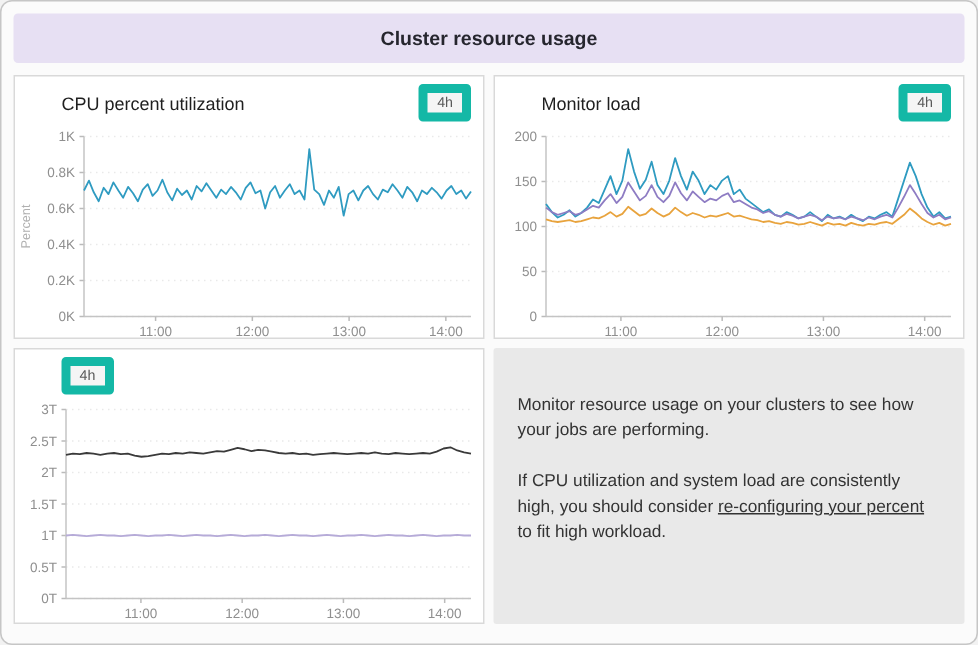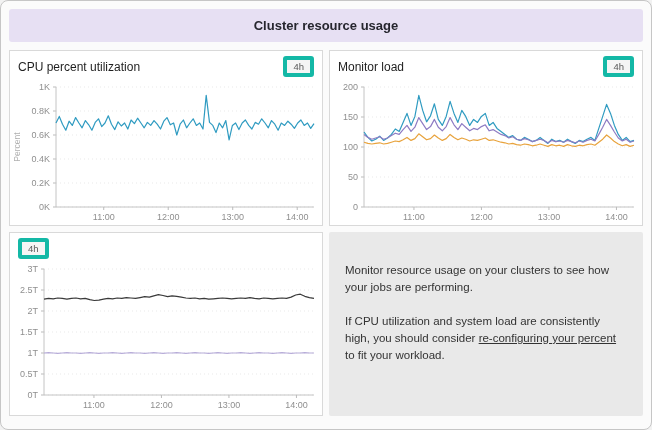--- a/index.html
+++ b/index.html
@@ -35,26 +35,27 @@
   }
   .panel {
     background:#fff;
     border:1px solid #d9d9d9;
     box-sizing:border-box;
     overflow:hidden;
   }
   .panel-head {
     display:flex; justify-content:space-between; align-items:center;
     padding:5px 8px 2px;
+    margin-left:23px;
   }
   .panel-title { font-size:12px; color:#1f1f1f; }
   .badge {
     font-size:9.5px; color:#5a5a5a;
     background:#f5f5f5;
-    border:4px solid #14b8a6;
+    border:6px solid #14b8a6;
     border-radius:3px;
     padding:1px 6px;
     cursor:pointer;
   }
   svg { display:block; }
   svg text { font-family:"Liberation Sans", sans-serif; }
   .info {
     background:#e9e9e9;
     border-radius:2px;
     padding:14px 16px;
@@ -189,17 +190,17 @@
           <text x="218.95000000000002" y="147" text-anchor="middle" font-size="9" fill="#8f8f8f">13:00</text>
           <line x1="286.45000000000005" y1="134" x2="286.45000000000005" y2="137" stroke="#bbb" stroke-width="1"></line>
           <text x="286.45000000000005" y="147" text-anchor="middle" font-size="9" fill="#8f8f8f">14:00</text>
           <polyline points="34.0,38.2 38.6,37.4 43.2,37.8 47.7,37.0 52.3,37.4 56.9,38.2 61.5,37.4 66.0,37.0 70.6,37.8 75.2,37.4 79.8,38.7 84.3,39.5 88.9,39.1 93.5,38.2 98.1,37.4 102.6,37.8 107.2,37.0 111.8,37.4 116.4,36.6 120.9,37.0 125.5,37.4 130.1,36.6 134.7,35.7 139.3,36.1 143.8,34.9 148.4,33.6 153.0,34.5 157.6,35.7 162.1,34.9 166.7,35.3 171.3,36.1 175.9,37.0 180.4,37.4 185.0,37.0 189.6,37.8 194.2,37.4 198.7,38.2 203.3,37.8 207.9,37.4 212.5,37.0 217.1,37.4 221.6,37.8 226.2,37.4 230.8,37.0 235.4,37.4 239.9,36.6 244.5,37.4 249.1,37.8 253.7,37.0 258.2,37.4 262.8,37.8 267.4,37.4 272.0,37.0 276.5,37.4 281.1,36.1 285.7,34.0 290.3,33.2 294.8,35.3 299.4,36.6 304.0,37.4" fill="none" stroke="#3a3a3a" stroke-width="1.2" stroke-linejoin="round"></polyline>
           <polyline points="34.0,92.0 38.6,91.6 43.2,92.0 47.7,92.4 52.3,92.0 56.9,91.6 61.5,92.0 66.0,92.0 70.6,92.4 75.2,92.0 79.8,91.6 84.3,92.0 88.9,92.4 93.5,92.0 98.1,92.0 102.6,91.6 107.2,92.0 111.8,92.4 116.4,92.0 120.9,91.6 125.5,92.0 130.1,92.0 134.7,92.4 139.3,92.0 143.8,91.6 148.4,92.0 153.0,92.4 157.6,92.0 162.1,92.0 166.7,91.6 171.3,92.0 175.9,92.4 180.4,92.0 185.0,91.6 189.6,92.0 194.2,92.0 198.7,92.4 203.3,92.0 207.9,91.6 212.5,92.0 217.1,92.4 221.6,92.0 226.2,92.0 230.8,91.6 235.4,92.0 239.9,92.4 244.5,92.0 249.1,91.6 253.7,92.0 258.2,92.0 262.8,92.4 267.4,92.0 272.0,91.6 276.5,92.0 281.1,92.4 285.7,92.0 290.3,92.0 294.8,91.6 299.4,92.0 304.0,92.0" fill="none" stroke="#b6abd8" stroke-width="1.2" stroke-linejoin="round"></polyline>
         </svg>
     </section>
 
     <section class="info">
       <p>Monitor resource usage on your clusters to see how your jobs are performing.</p>
-      <p><span>If CPU utilization and system load are consistently high, you should consider </span><a class="link" href="#">re-configuring your percent</a><span> to fit your workload.</span></p>
+      <p><span>If CPU utilization and system load are consistently high, you should consider </span><a class="link" href="#">re-configuring your percent</a><span> to fit high workload.</span></p>
     </section>
 
   </div>
 </div>
 
 </body></html>

